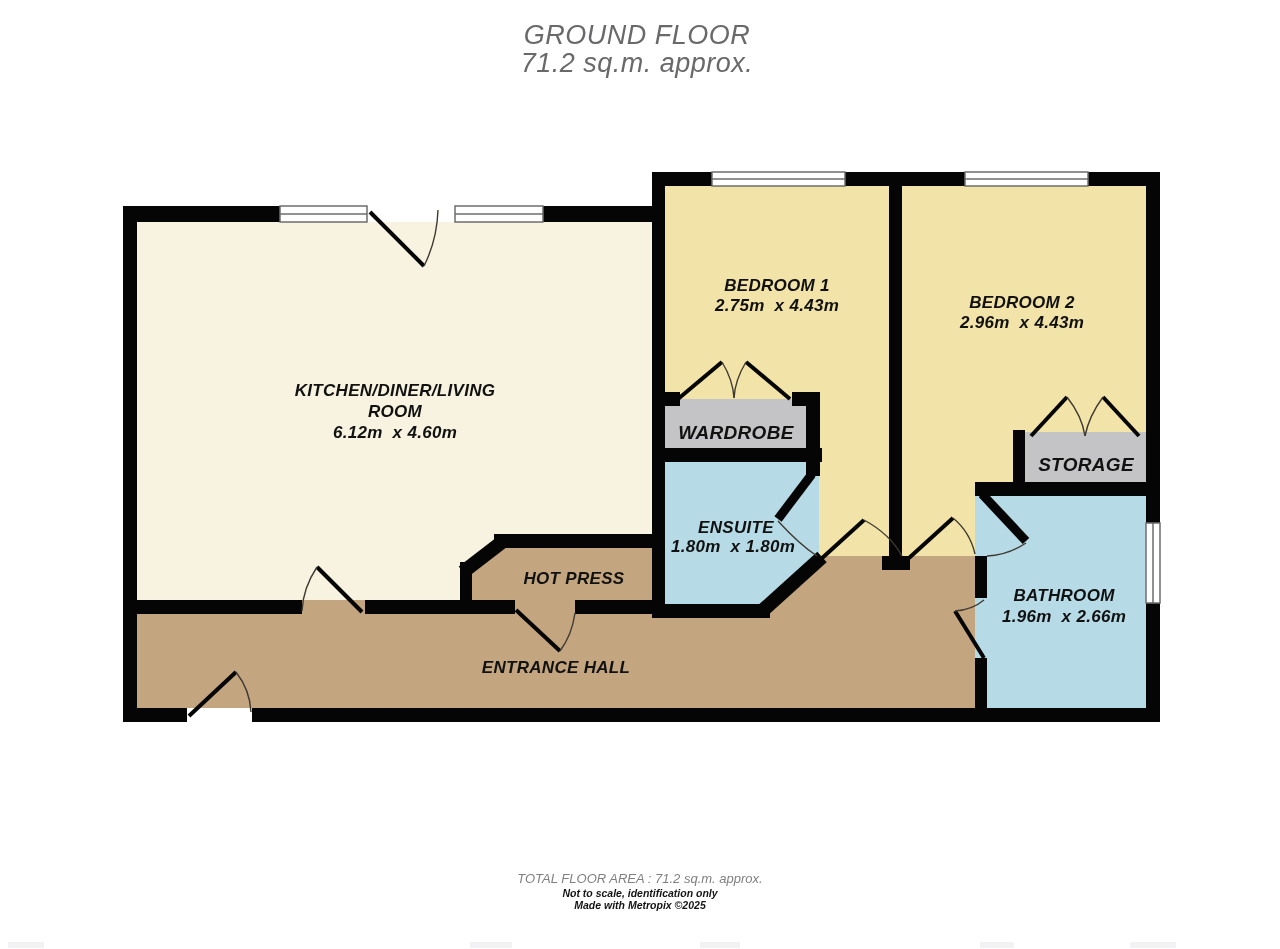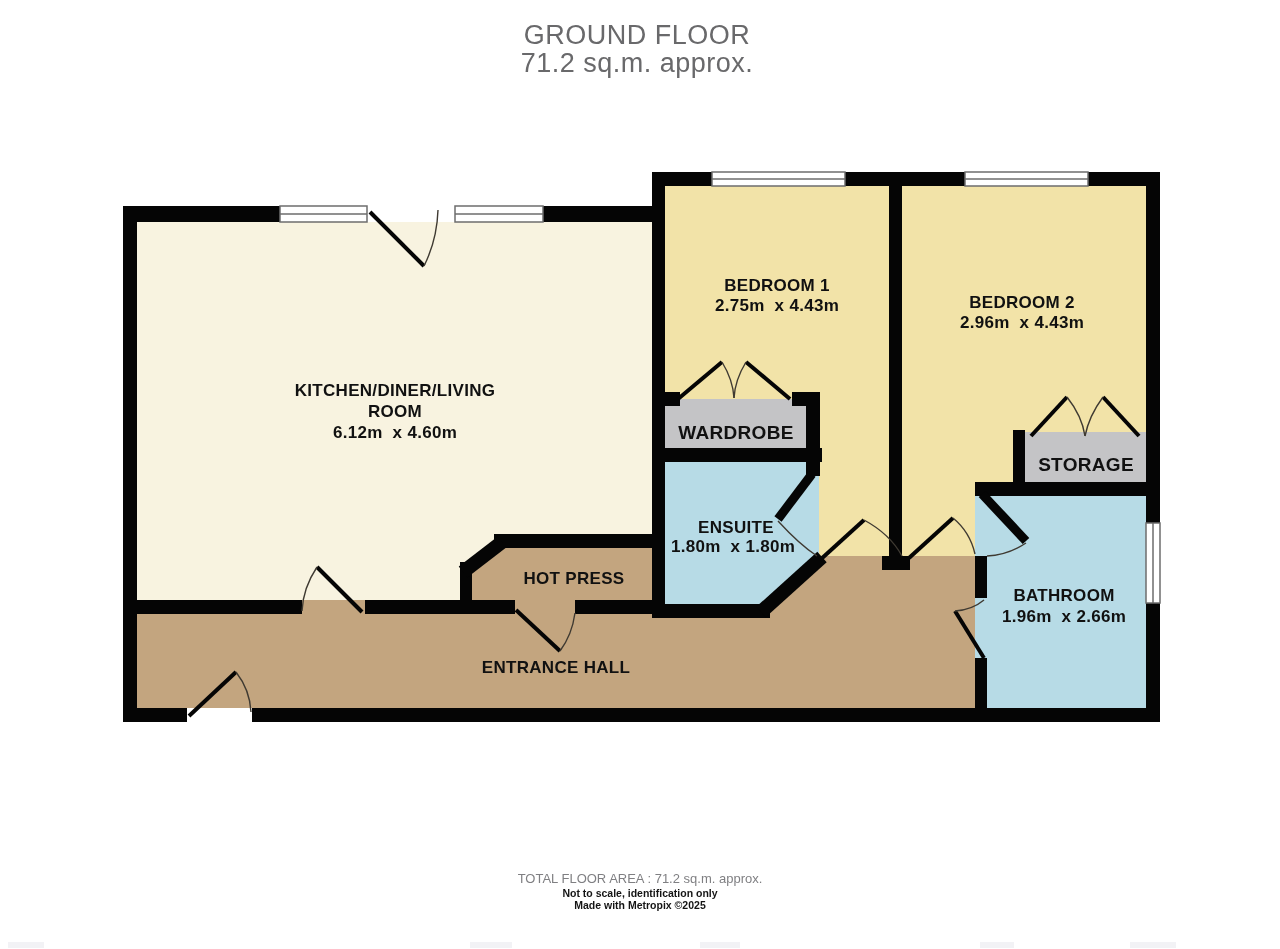--- a/index.html
+++ b/index.html
@@ -1,17 +1,17 @@
 <!DOCTYPE html>
 <html><head>
 <meta charset="utf-8">
 <style>
   html,body{margin:0;padding:0;background:#ffffff;}
   .page{position:relative;width:1280px;height:949px;background:#ffffff;overflow:hidden;
-        font-family:"Liberation Sans", sans-serif;}
+        font-family:"Liberation Sans", sans-serif;font-style:italic;}
   svg{display:block;}
   text{font-family:"Liberation Sans", sans-serif;}
   .room-name{font-weight:700;font-size:17px;fill:#111111;letter-spacing:.3px;}
   .room-dims{font-weight:700;font-size:17px;fill:#111111;letter-spacing:.3px;}
   .closet-name{font-weight:700;font-size:19px;fill:#111111;letter-spacing:.3px;}
   .title-line{font-size:27px;fill:#69696b;letter-spacing:.5px;}
   .footer-main{font-size:13px;fill:#7f7f82;}
   .footer-small{font-size:10.5px;fill:#141414;font-weight:600;}
   .wall{fill:#050505;}
   .blade{stroke:#050505;fill:none;}

